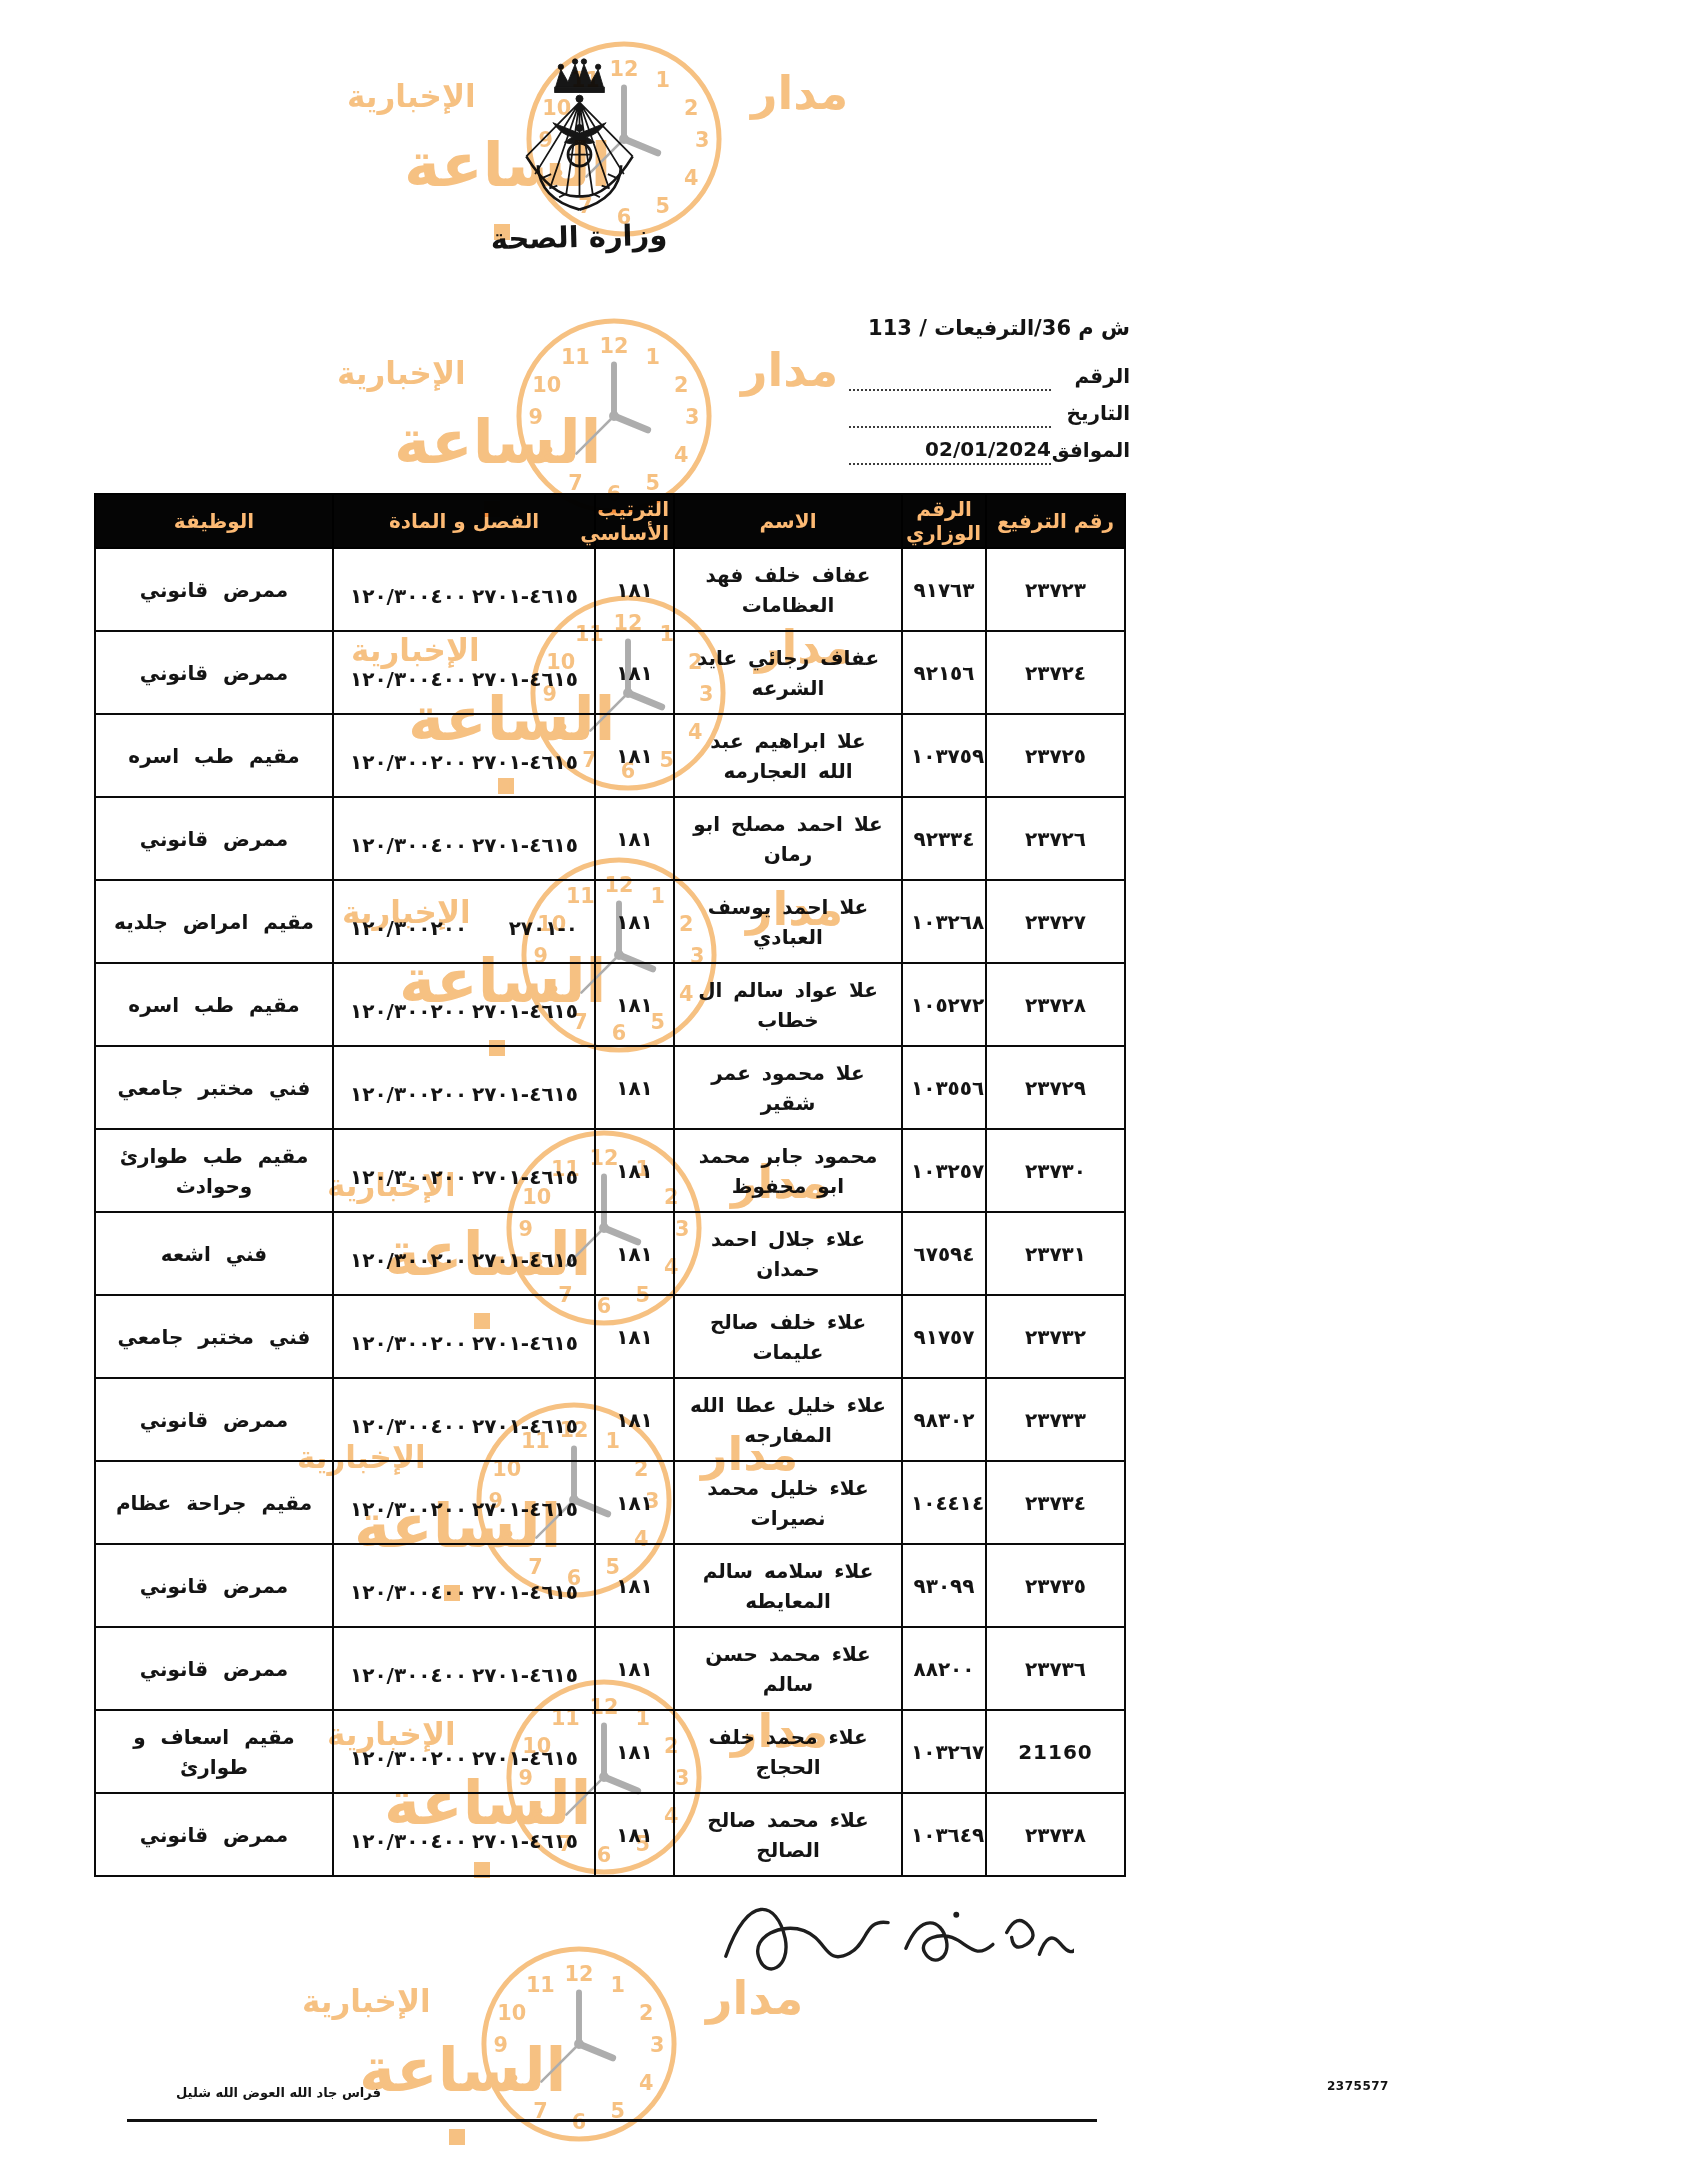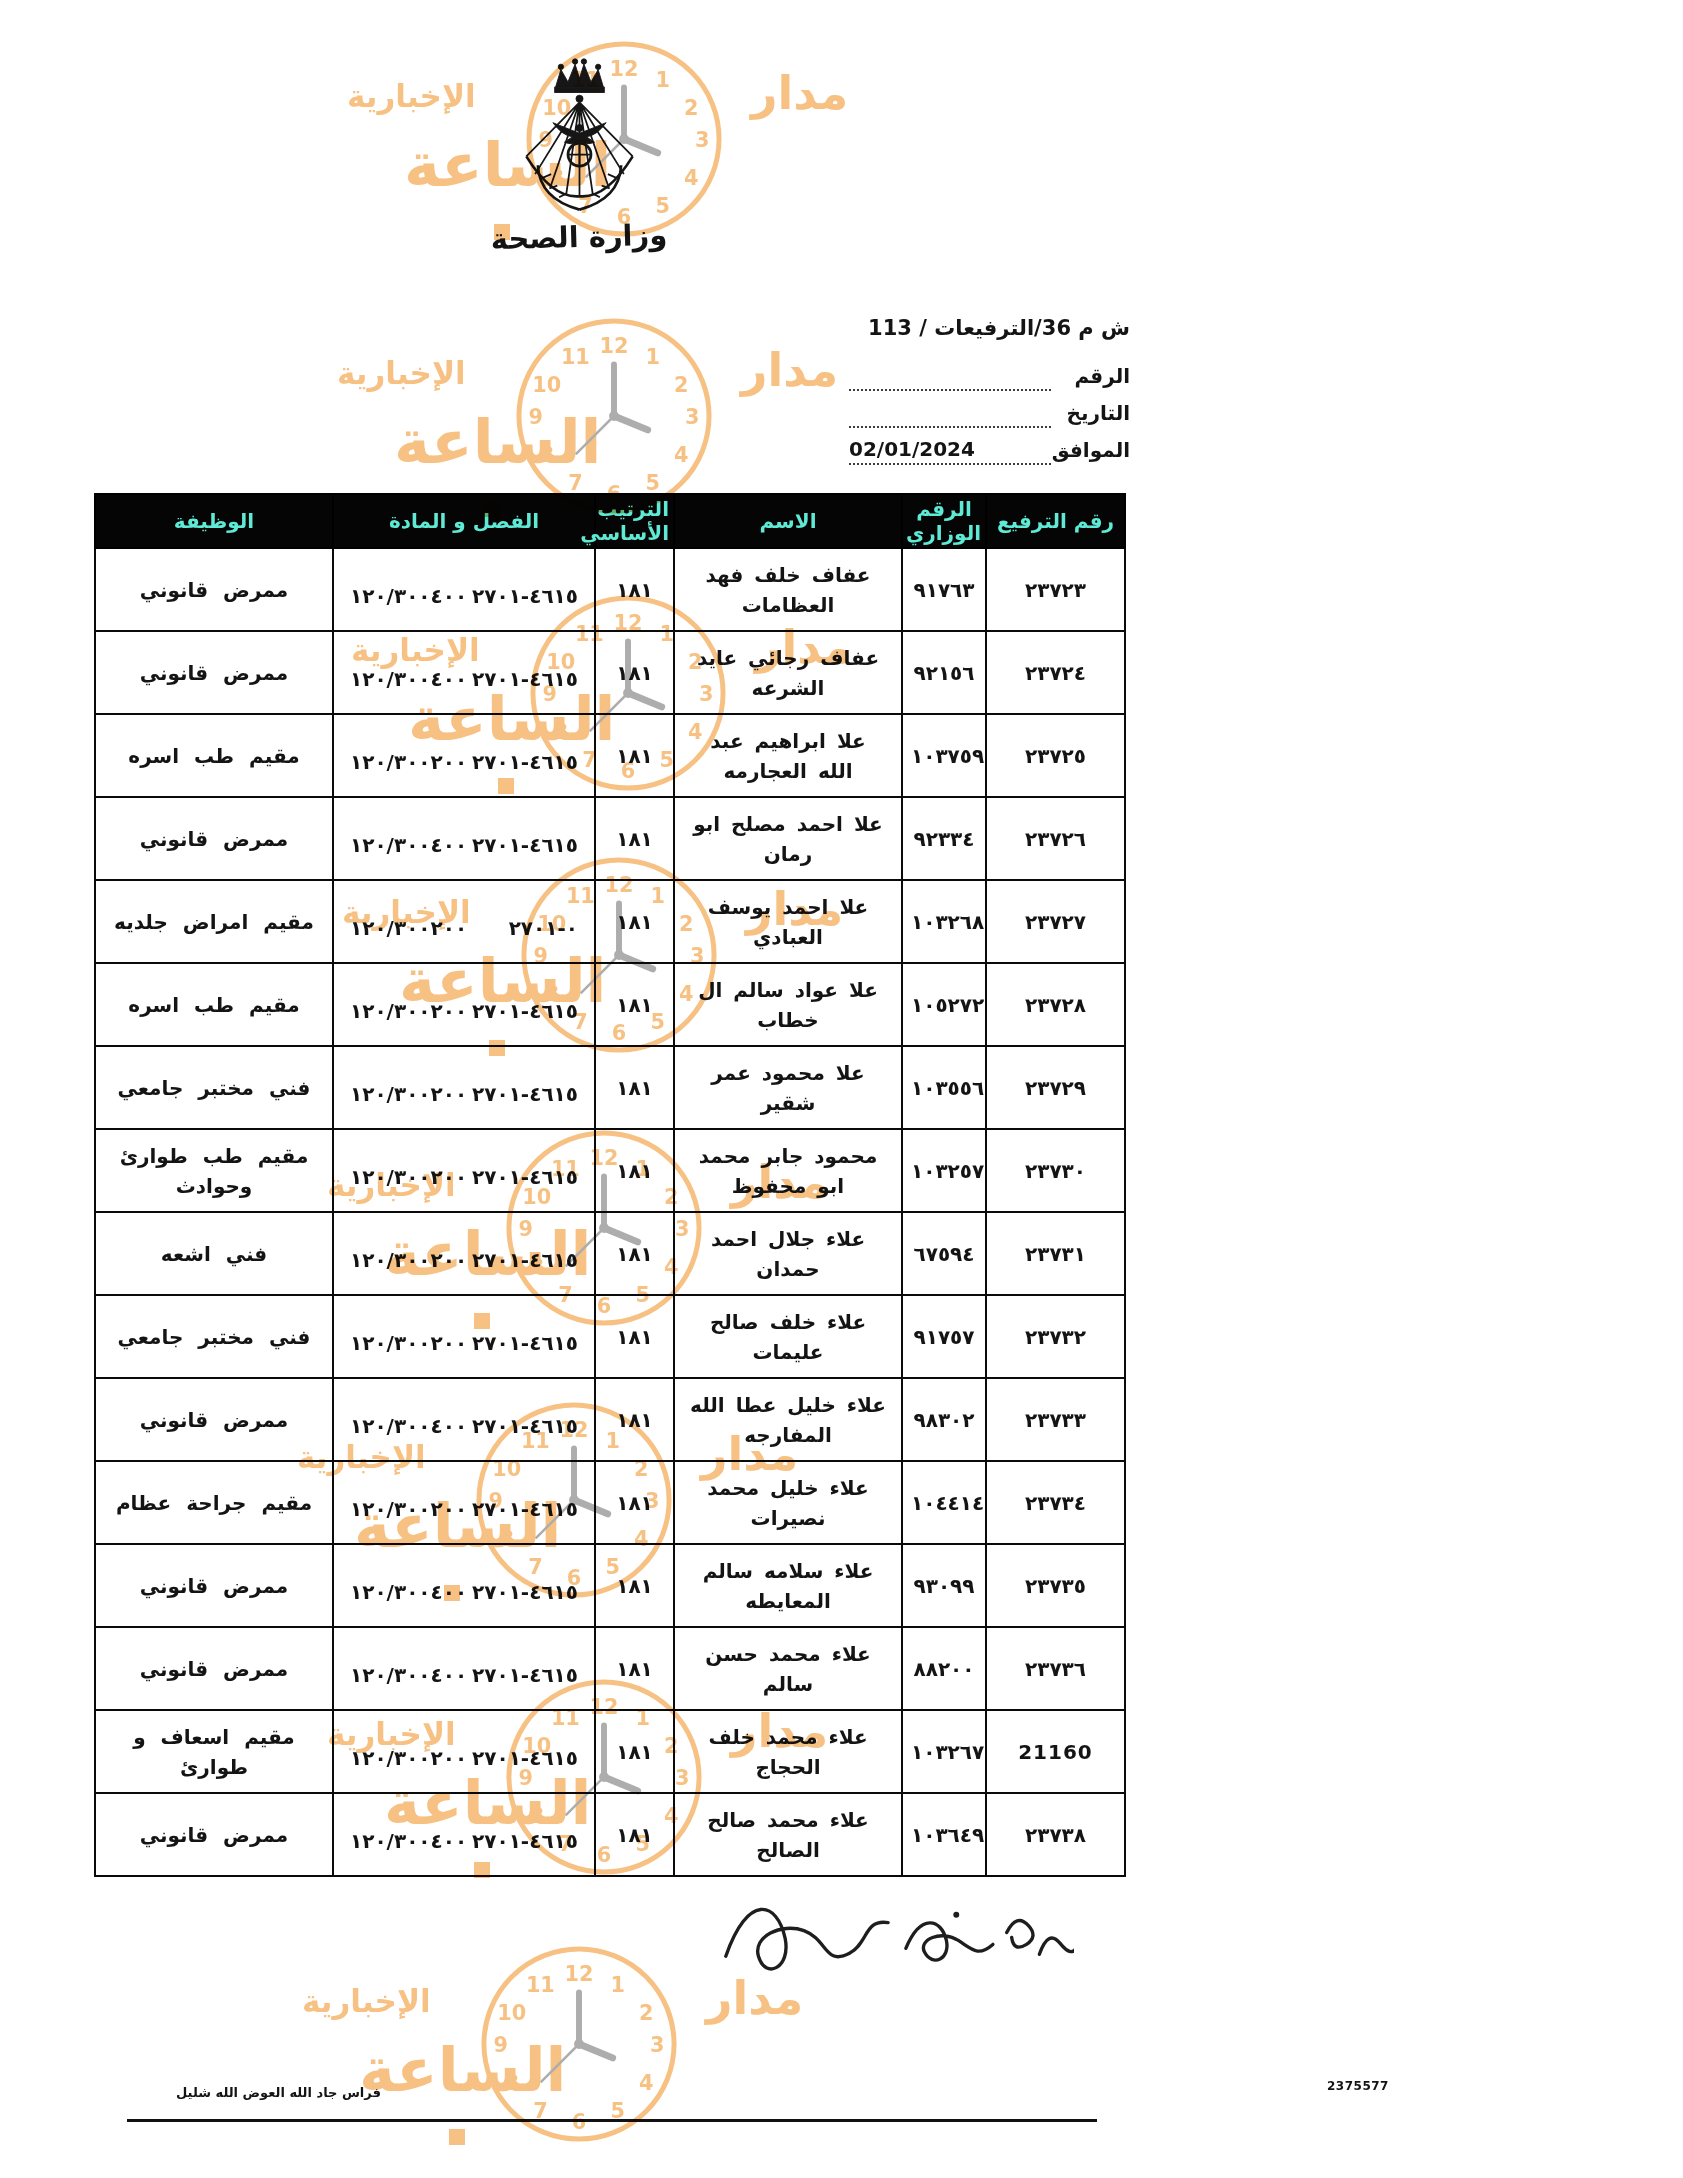--- a/index.html
+++ b/index.html
@@ -32,30 +32,30 @@
     position:absolute; left:465px; top:220px; width:228px; z-index:2;
     text-align:center; font-size:29px; font-weight:bold;
     direction:rtl; transform:rotate(-1.5deg);
   }
 
   
   .ref-block{ position:absolute; left:849px; top:316px; width:281px; z-index:2; direction:rtl; }
   .ref-line{ font-size:21px; font-weight:bold; text-align:right; padding-left:6px; margin-bottom:14px; letter-spacing:0.3px; }
   .field-row{ display:flex; align-items:flex-end; gap:6px; height:37px; direction:ltr; }
   .dots{ flex:1; border-bottom:2px dotted #3c3c3c; position:relative; height:100%; }
-  .field-value{ position:absolute; left:0; right:0; bottom:2px; text-align:left; font-weight:bold; font-size:20px; direction:ltr; }
+  .field-value{ position:absolute; left:0; right:0; bottom:2px; text-align:right; font-weight:bold; font-size:20px; direction:ltr; }
   .field-label{ width:73px; font-size:20px; font-weight:bold; text-align:right; direction:rtl; padding-bottom:3px; }
 
   
   .promotions-table{
     position:absolute; left:94px; top:493px; width:1030px; z-index:2;
     border-collapse:collapse; direction:rtl; table-layout:fixed;
   }
   .promotions-table th{
-    background:#050505; color:#5eead4;
+    background:#050505; color:#fdba74;
     border:2px solid #000;
     font-size:20px; font-weight:bold;
     height:53px; line-height:1.2; text-align:center; vertical-align:middle;
     padding:2px 4px;
   }
   .promotions-table td{
     border:2px solid #0a0a0a;
     font-size:20px; font-weight:bold;
     text-align:center; vertical-align:middle;
     padding:2px 8px;

